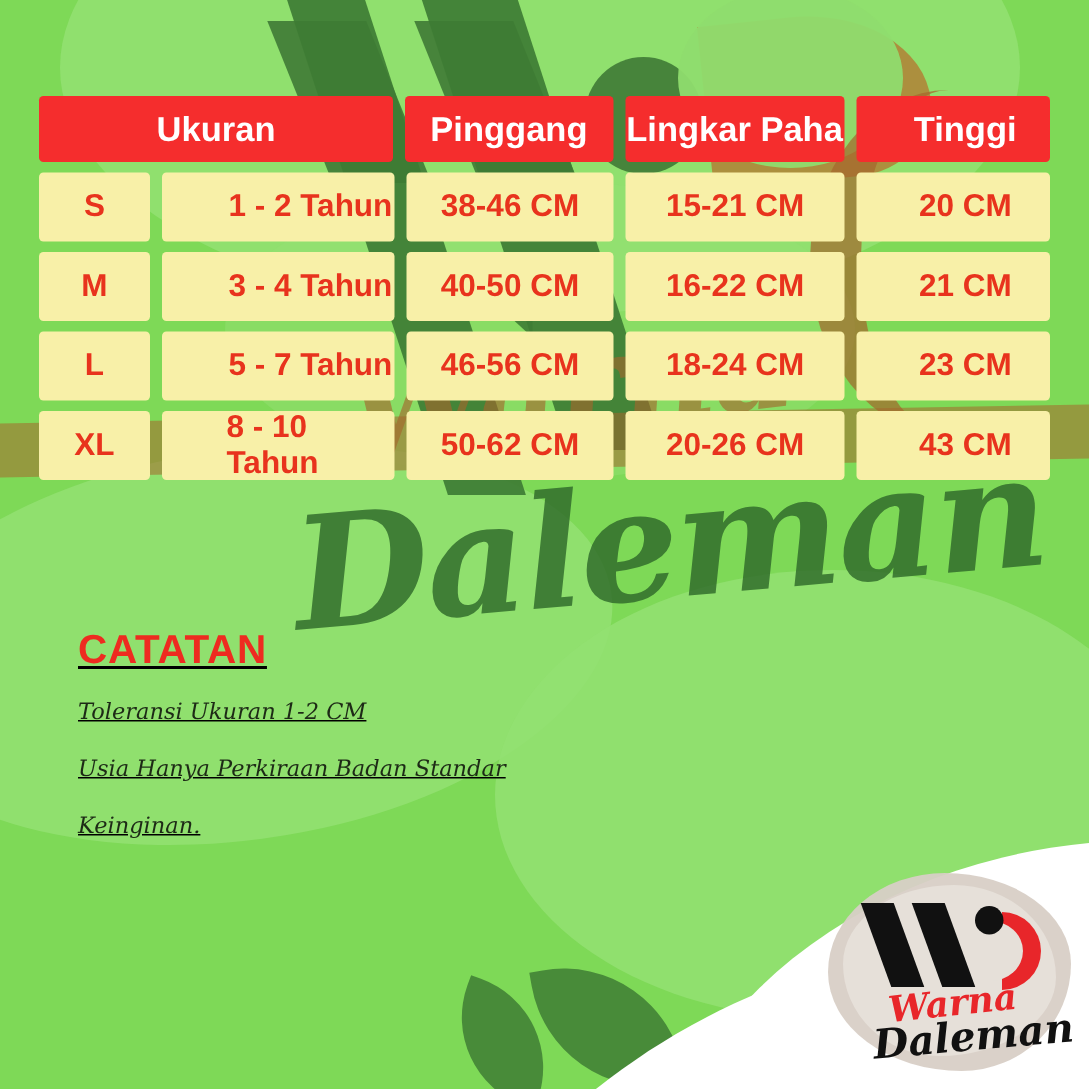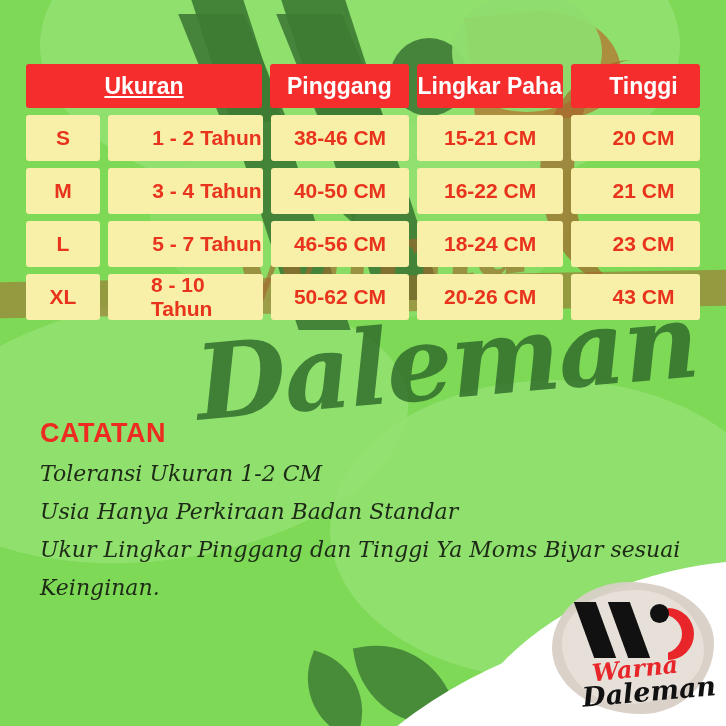--- a/index.html
+++ b/index.html
@@ -216,43 +216,44 @@
   .body-cell {
     background: #f8f0a8;
     color: #e8331d;
     font-size: 21px;
   }
   .c-size  { width: 76px; }
   .c-age   { width: 158px; padding-left: 43px; }
   .c-waist { width: 142px; }
   .c-thigh { width: 150px; }
   .c-tall  { width: 132px; padding-left: 16px; }
-  .c-head-ukuran { width: 242px; text-decoration: underline; }
+  .c-head-ukuran { width: 242px; }
 
   
   .notes {
     position: absolute;
     z-index: 6;
-    left: 40px;
+    left: 52px;
     top: 418px;
     width: 620px;
+    text-decoration: underline;
   }
   .notes-title {
     color: #ee2b20;
     font-size: 27px;
     font-weight: bold;
     font-family: "Liberation Sans", sans-serif;
     letter-spacing: .5px;
     margin-bottom: 6px;
   }
   .notes-body {
     color: #1d2a16;
     font-family: "DejaVu Serif", serif;
     font-style: italic;
-    font-size: 22px;
+    font-size: 15px;
     line-height: 38px;
   }
   .notes-body div { white-space: nowrap; }
 
   
   .logo {
     position: absolute;
     z-index: 8;
     left: 552px;
     top: 582px;
@@ -402,21 +403,20 @@
       <div class="cell body-cell c-tall">43 CM</div>
     </div>
 
   </div>
 
   <div class="notes">
     <div class="notes-title">CATATAN</div>
     <div class="notes-body">
       <div>Toleransi Ukuran 1-2 CM</div>
       <div>Usia Hanya Perkiraan Badan Standar</div>
-      <div>Ukur Lingkar Pinggang dan Tinggi Ya Moms Biyar sesuai</div>
       <div>Keinginan.</div>
     </div>
   </div>
 
   <div class="logo">
     <div class="logo-brush"></div>
     <div class="logo-brush2"></div>
     <div class="logo-w">
       <div class="lw-stroke lw-1"></div>
       <div class="lw-stroke lw-2"></div>

